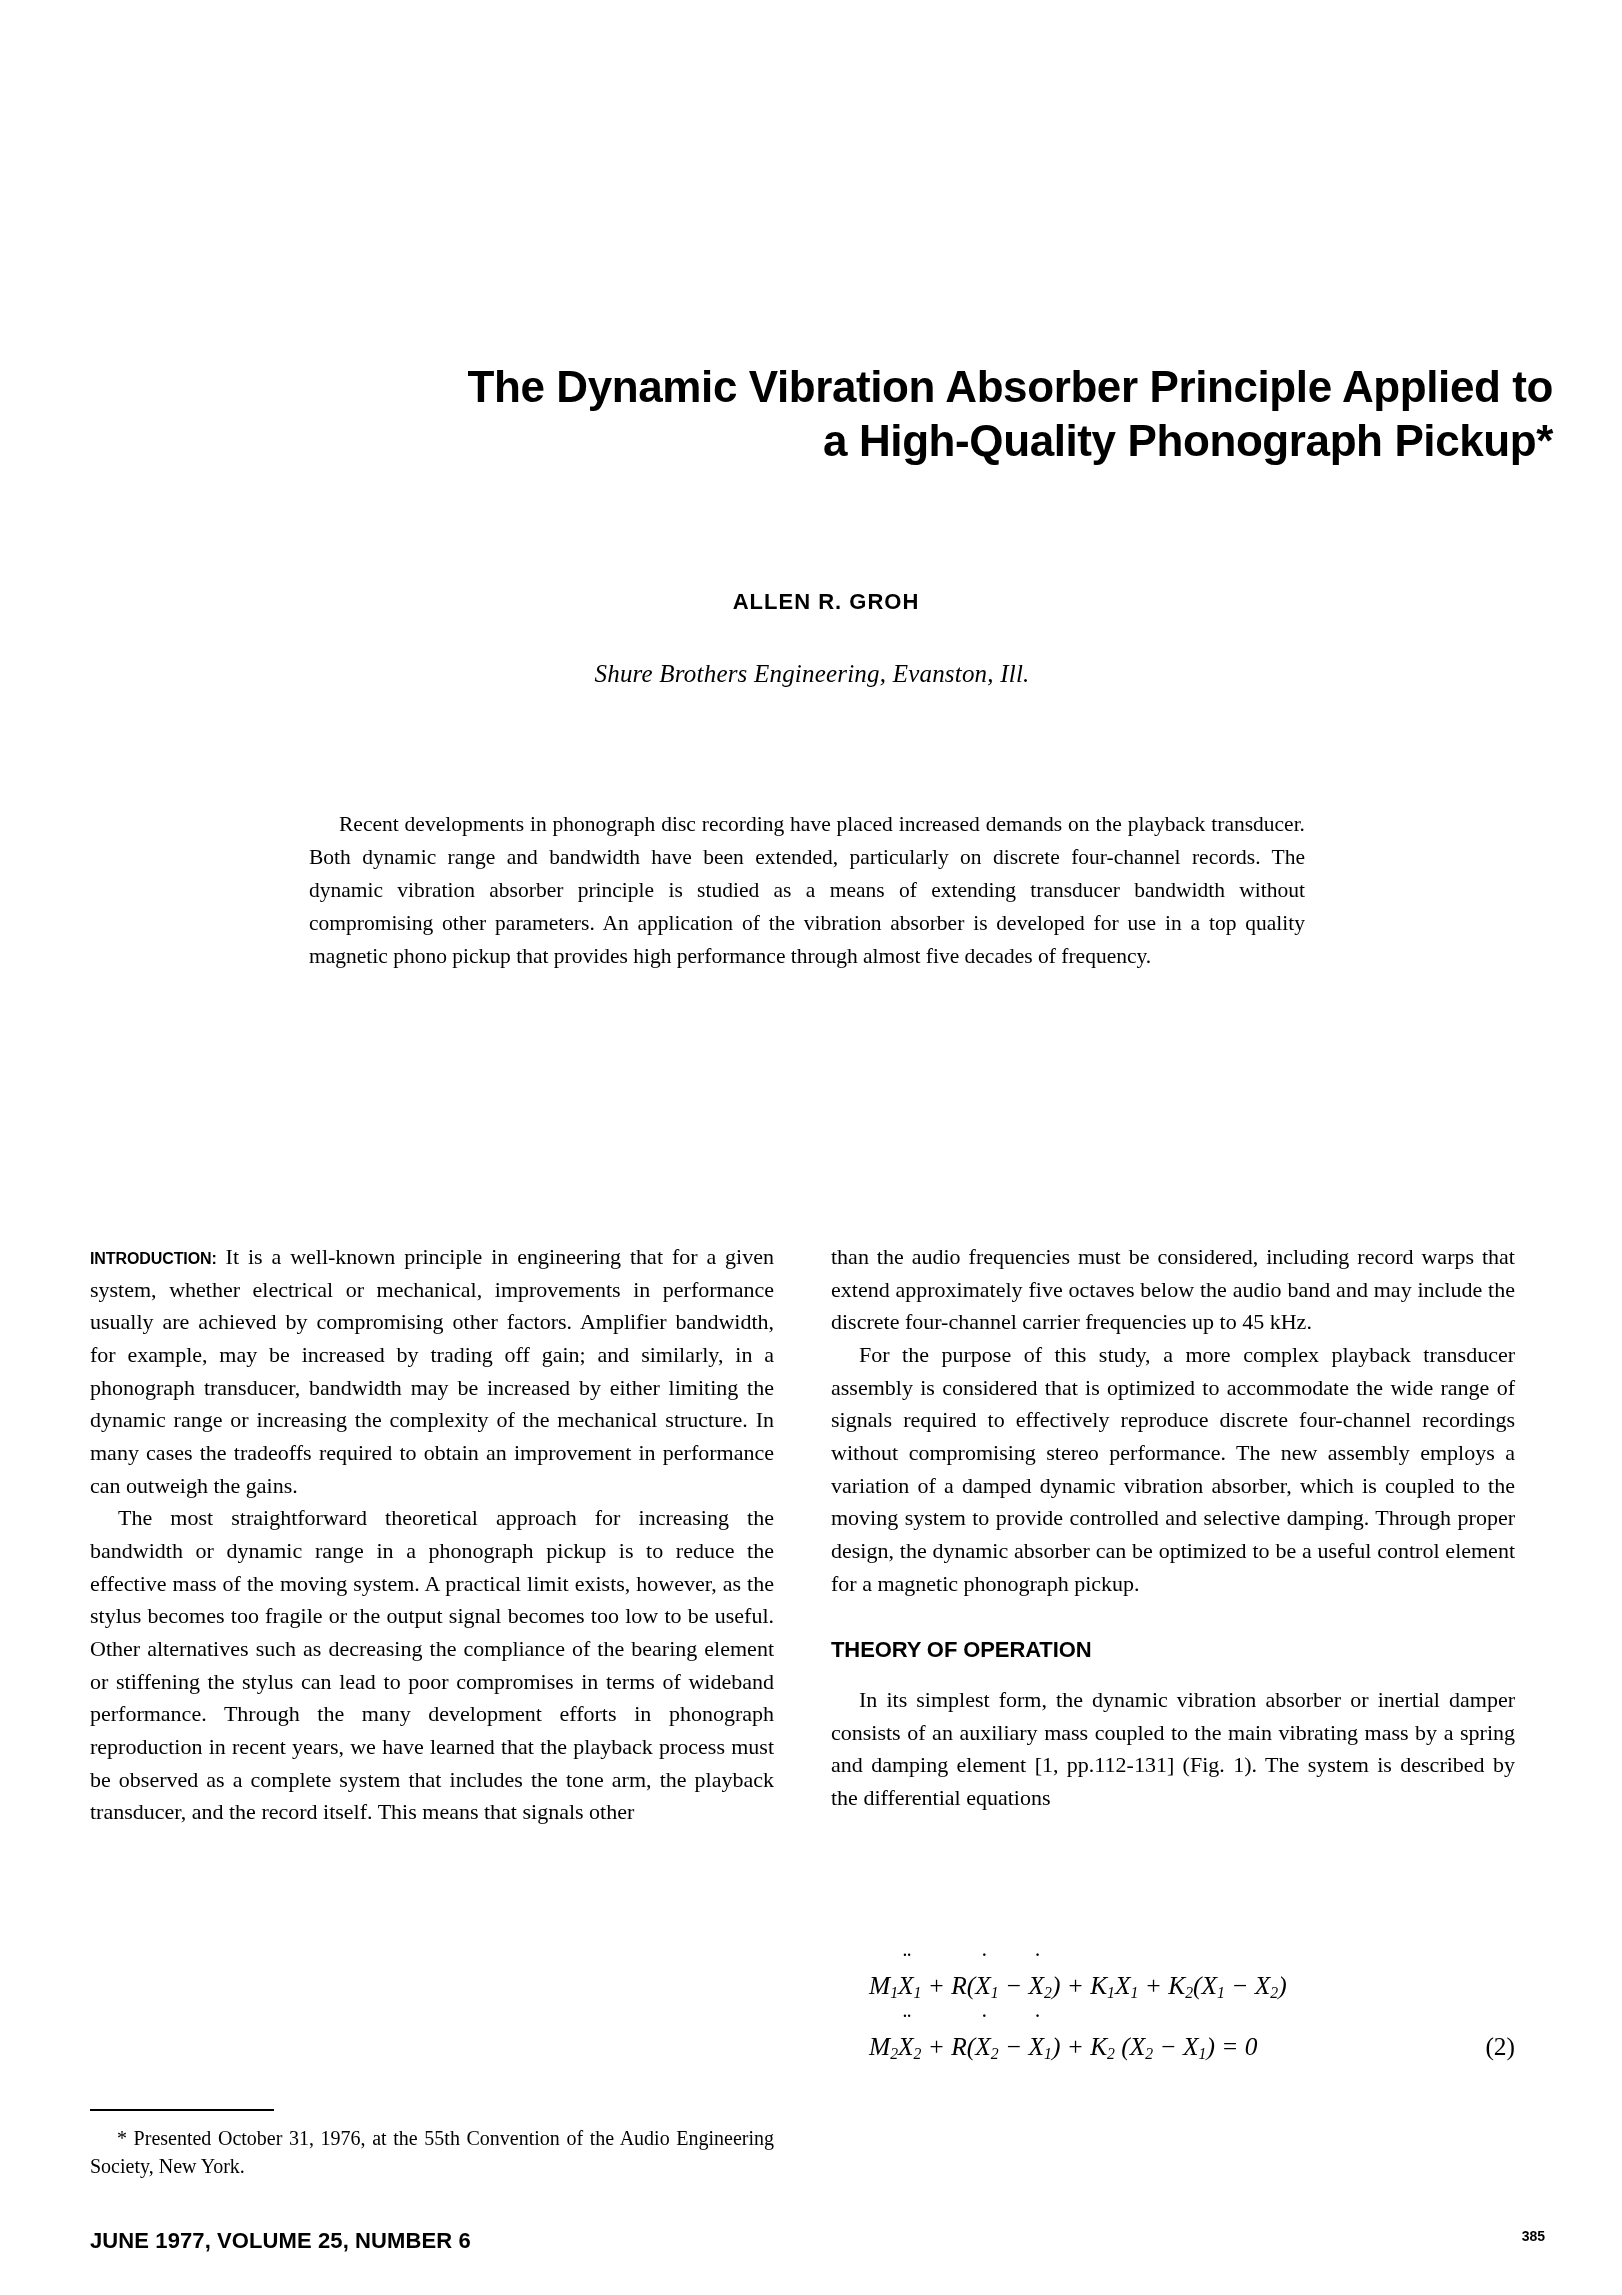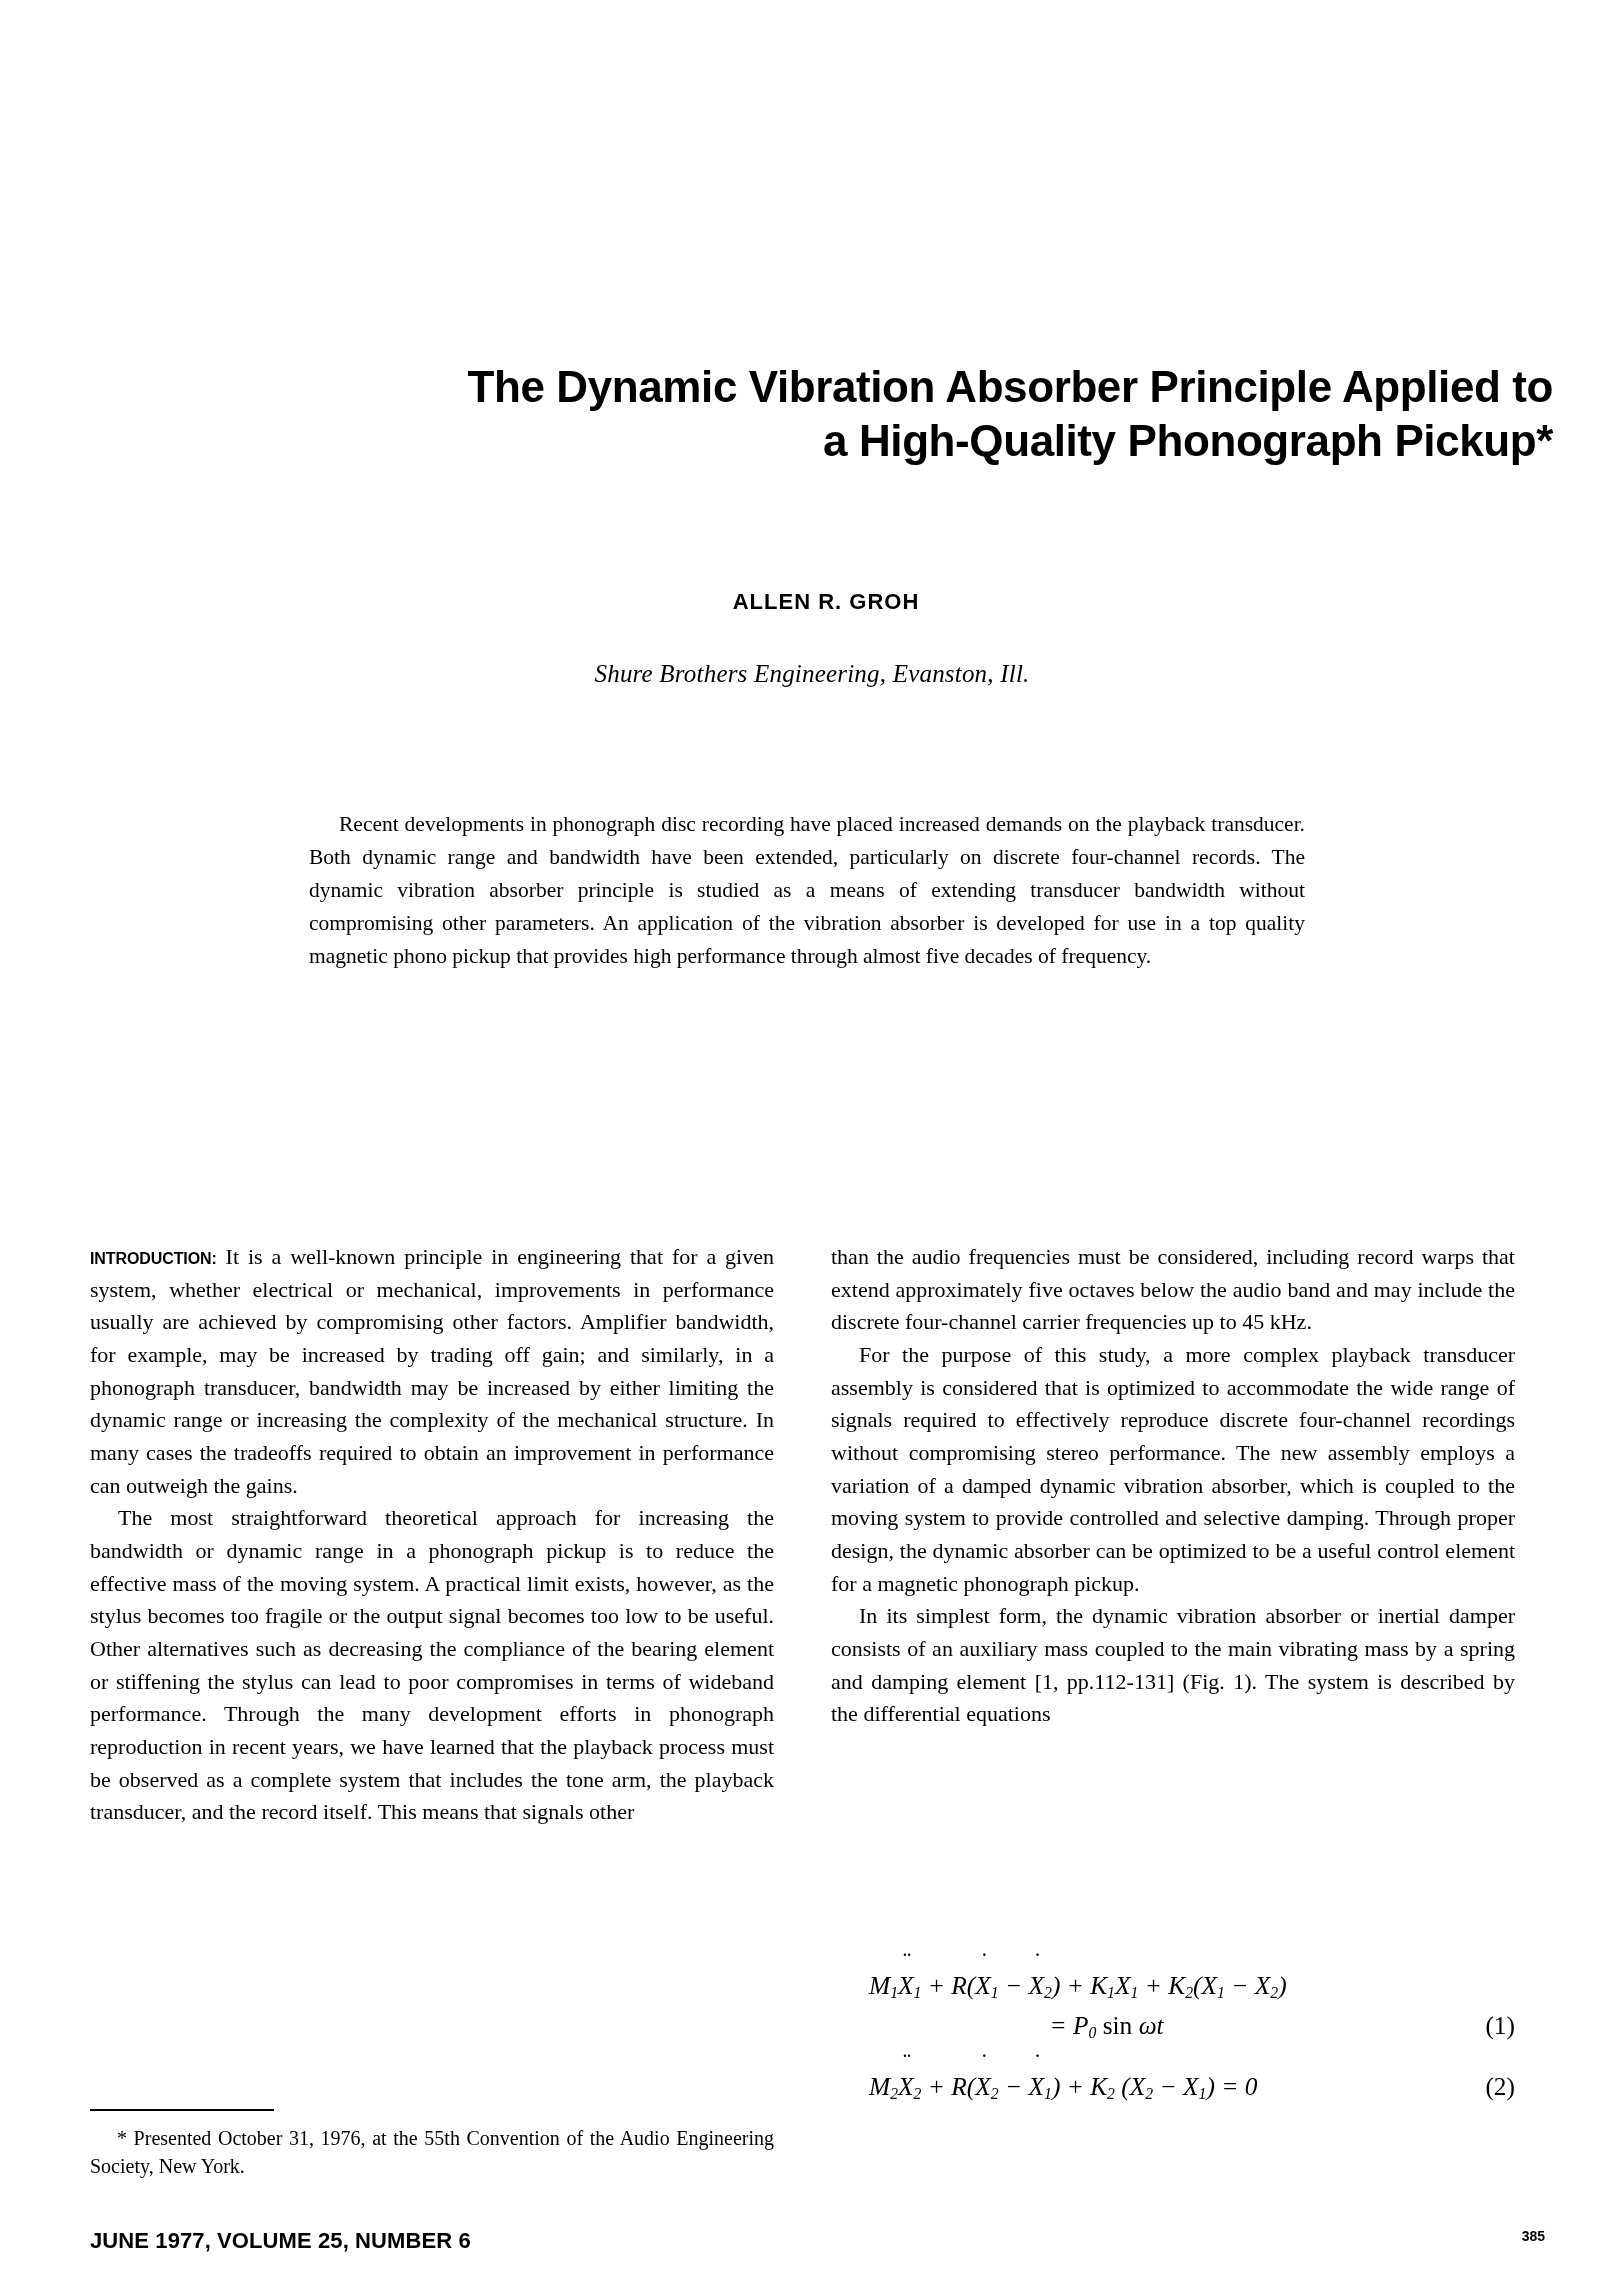--- a/index.html
+++ b/index.html
@@ -212,38 +212,35 @@
   <div class="abstract">Recent developments in phonograph disc recording have placed increased demands on the playback transducer. Both dynamic range and bandwidth have been extended, particularly on discrete four-channel records. The dynamic vibration absorber principle is studied as a means of extending transducer bandwidth without compromising other parameters. An application of the vibration absorber is developed for use in a top quality magnetic phono pickup that provides high performance through almost five decades of frequency.</div>
 
   <div class="col col-left">
     <p class="noindent"><span class="run-in-head">INTRODUCTION:</span><span> It is a well-known principle in engineering that for a given system, whether electrical or mechanical, improvements in performance usually are achieved by compromising other factors. Amplifier bandwidth, for example, may be increased by trading off gain; and similarly, in a phonograph transducer, bandwidth may be increased by either limiting the dynamic range or increasing the complexity of the mechanical structure. In many cases the tradeoffs required to obtain an improvement in performance can outweigh the gains.</span></p>
     <p>The most straightforward theoretical approach for increasing the bandwidth or dynamic range in a phonograph pickup is to reduce the effective mass of the moving system. A practical limit exists, however, as the stylus becomes too fragile or the output signal becomes too low to be useful. Other alternatives such as decreasing the compliance of the bearing element or stiffening the stylus can lead to poor compromises in terms of wideband performance. Through the many development efforts in phonograph reproduction in recent years, we have learned that the playback process must be observed as a complete system that includes the tone arm, the playback transducer, and the record itself. This means that signals other</p>
   </div>
 
   <div class="col col-right">
     <p class="noindent">than the audio frequencies must be considered, including record warps that extend approximately five octaves below the audio band and may include the discrete four-channel carrier frequencies up to 45 kHz.</p>
     <p>For the purpose of this study, a more complex playback transducer assembly is considered that is optimized to accommodate the wide range of signals required to effectively reproduce discrete four-channel recordings without compromising stereo performance. The new assembly employs a variation of a damped dynamic vibration absorber, which is coupled to the moving system to provide controlled and selective damping. Through proper design, the dynamic absorber can be optimized to be a useful control element for a magnetic phonograph pickup.</p>
+    <div class="section-head">THEORY OF OPERATION</div>
     <p>In its simplest form, the dynamic vibration absorber or inertial damper consists of an auxiliary mass coupled to the main vibrating mass by a spring and damping element [1, pp.112-131] (Fig. 1). The system is described by the differential equations</p>
   </div>
 
   <div class="equations">
 
     <div class="eq-row">
       <span class="eq-body"><span class="rm" style="font-style:italic">M</span><sub>1</sub><span class="ddot">X<span class="marks">¨</span></span><sub>1</sub>
         + <span style="font-style:italic">R</span>(<span class="sdot">X<span class="marks">˙</span></span><sub>1</sub>
         − <span class="sdot">X<span class="marks">˙</span></span><sub>2</sub>)
         + <span style="font-style:italic">K</span><sub>1</sub><span style="font-style:italic">X</span><sub>1</sub>
         + <span style="font-style:italic">K</span><sub>2</sub>(<span style="font-style:italic">X</span><sub>1</sub>
         − <span style="font-style:italic">X</span><sub>2</sub>)</span>
     </div>
 
-    <div class="eq-row">
-      <span class="eq-body centered">= <span style="font-style:italic">P</span><sub>0</sub> <span class="rm">sin</span> <span style="font-style:italic">ωt</span></span>
-      <span class="eq-num">(1)</span>
-    </div>
 
     <div class="eq-row" style="margin-top:21px">
       <span class="eq-body"><span style="font-style:italic">M</span><sub>2</sub><span class="ddot">X<span class="marks">¨</span></span><sub>2</sub>
         + <span style="font-style:italic">R</span>(<span class="sdot">X<span class="marks">˙</span></span><sub>2</sub>
         − <span class="sdot">X<span class="marks">˙</span></span><sub>1</sub>)
         + <span style="font-style:italic">K</span><sub>2</sub> (<span style="font-style:italic">X</span><sub>2</sub>
         − <span style="font-style:italic">X</span><sub>1</sub>) = 0</span>
       <span class="eq-num">(2)</span>
     </div>
   </div>

